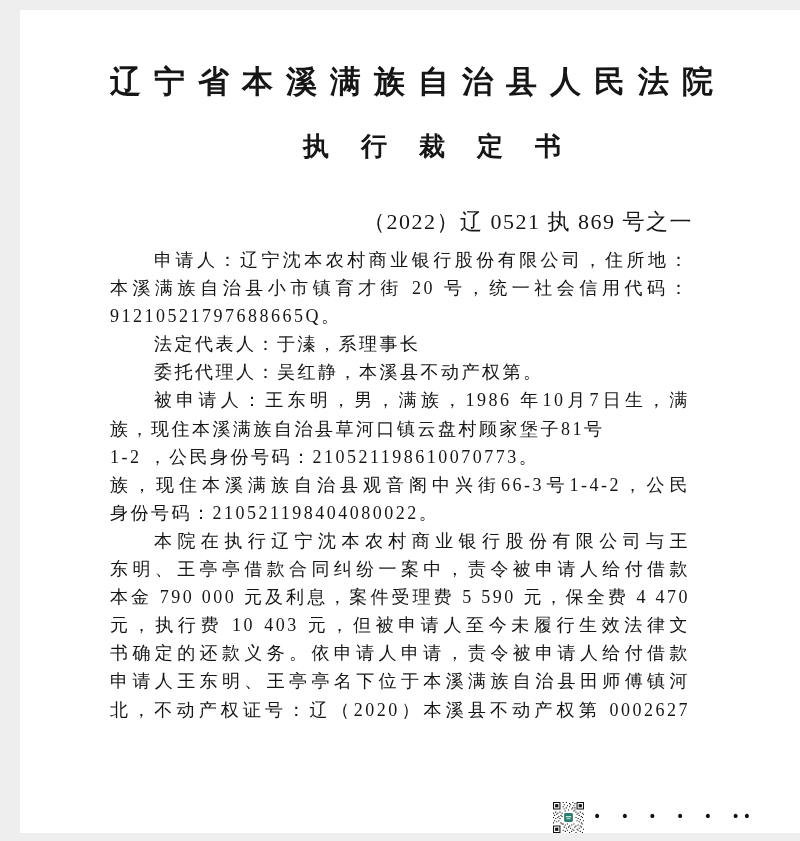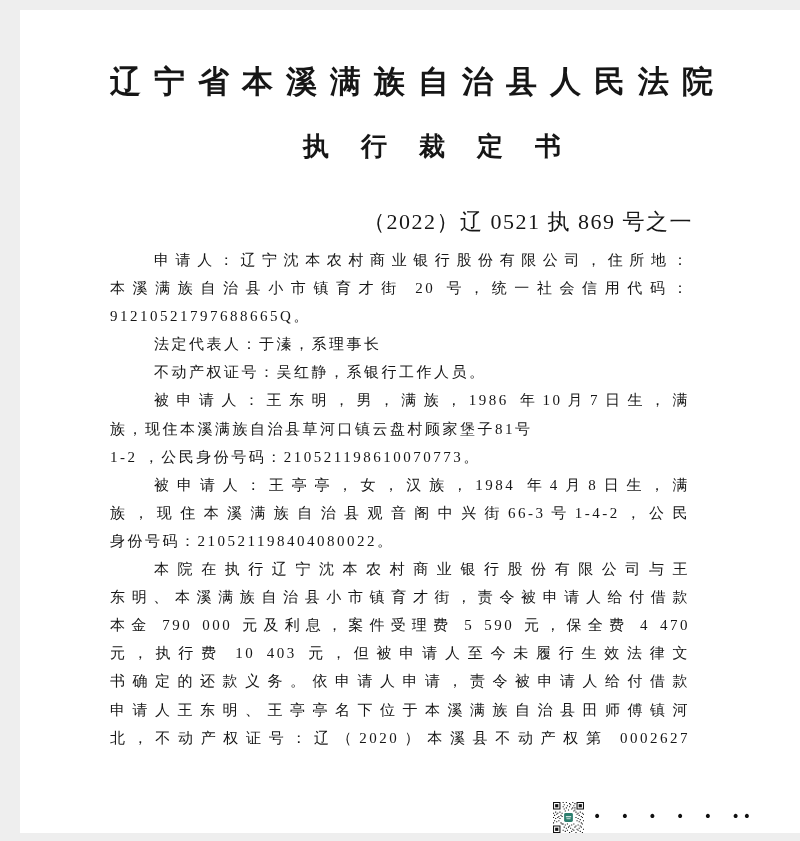--- a/index.html
+++ b/index.html
@@ -23,21 +23,21 @@
     font-size:26px;font-weight:700;letter-spacing:32px;text-indent:32px;
     white-space:nowrap;
     padding-left:41px;
   }
   .caseno{
     margin:43px 110px 0 0;text-align:right;
     font-size:22px;line-height:24px;letter-spacing:1.5px;
   }
   .doc-body{
     margin:12px 113px 0 90px;
-    font-size:15px;letter-spacing:2.5px;
+    font-size:18px;letter-spacing:2.5px;
   }
   .ln{line-height:28.1px;height:28.1px;overflow:visible}
   .ind{text-indent:44px}
   .fj{text-align:justify;text-align-last:justify}
   .footer{
     position:absolute;right:49px;bottom:0;
     display:flex;align-items:center;gap:9px;
   }
   .qr{display:block}
   .dots{
@@ -55,29 +55,28 @@
 
   <div class="doc-title">执行裁定书</div>
 
   <div class="caseno">（2022）辽 0521 执 869 号之一</div>
 
   <div class="doc-body">
     <div class="ln ind fj">申请人：辽宁沈本农村商业银行股份有限公司，住所地：</div>
     <div class="ln fj">本溪满族自治县小市镇育才街 20 号，统一社会信用代码：</div>
     <div class="ln">91210521797688665Q。</div>
     <div class="ln ind">法定代表人：于溱，系理事长</div>
-    <div class="ln ind">不动产权证号：吴红静，系银行工作人员。</div>
+    <div class="ln ind">委托代理人：吴红静，本溪县不动产权第。</div>
     <div class="ln ind fj">被申请人：王东明，男，满族，1986 年10月7日生，满</div>
     <div class="ln">族，现住本溪满族自治县草河口镇云盘村顾家堡子81号</div>
     <div class="ln">1-2 ，公民身份号码：210521198610070773。</div>
-    <div class="ln ind fj">被申请人：王亭亭，女，汉族，1984 年4月8日生，满</div>
     <div class="ln fj">族，现住本溪满族自治县观音阁中兴街66-3号1-4-2，公民</div>
     <div class="ln">身份号码：210521198404080022。</div>
     <div class="ln ind fj">本院在执行辽宁沈本农村商业银行股份有限公司与王</div>
-    <div class="ln fj">东明、本溪满族自治县小市镇育才街，责令被申请人给付借款</div>
+    <div class="ln fj">东明、王亭亭借款合同纠纷一案中，责令被申请人给付借款</div>
     <div class="ln fj">本金 790 000 元及利息，案件受理费 5 590 元，保全费 4 470</div>
     <div class="ln fj">元，执行费 10 403 元，但被申请人至今未履行生效法律文</div>
     <div class="ln fj">书确定的还款义务。依申请人申请，责令被申请人给付借款</div>
     <div class="ln fj">申请人王东明、王亭亭名下位于本溪满族自治县田师傅镇河</div>
     <div class="ln fj">北，不动产权证号：辽（2020）本溪县不动产权第 0002627</div>
   </div>
 
   <div class="footer">
     <svg class="qr" width="31" height="31" viewBox="0 0 29 29">
       <rect width="29" height="29" fill="#ffffff"></rect>

